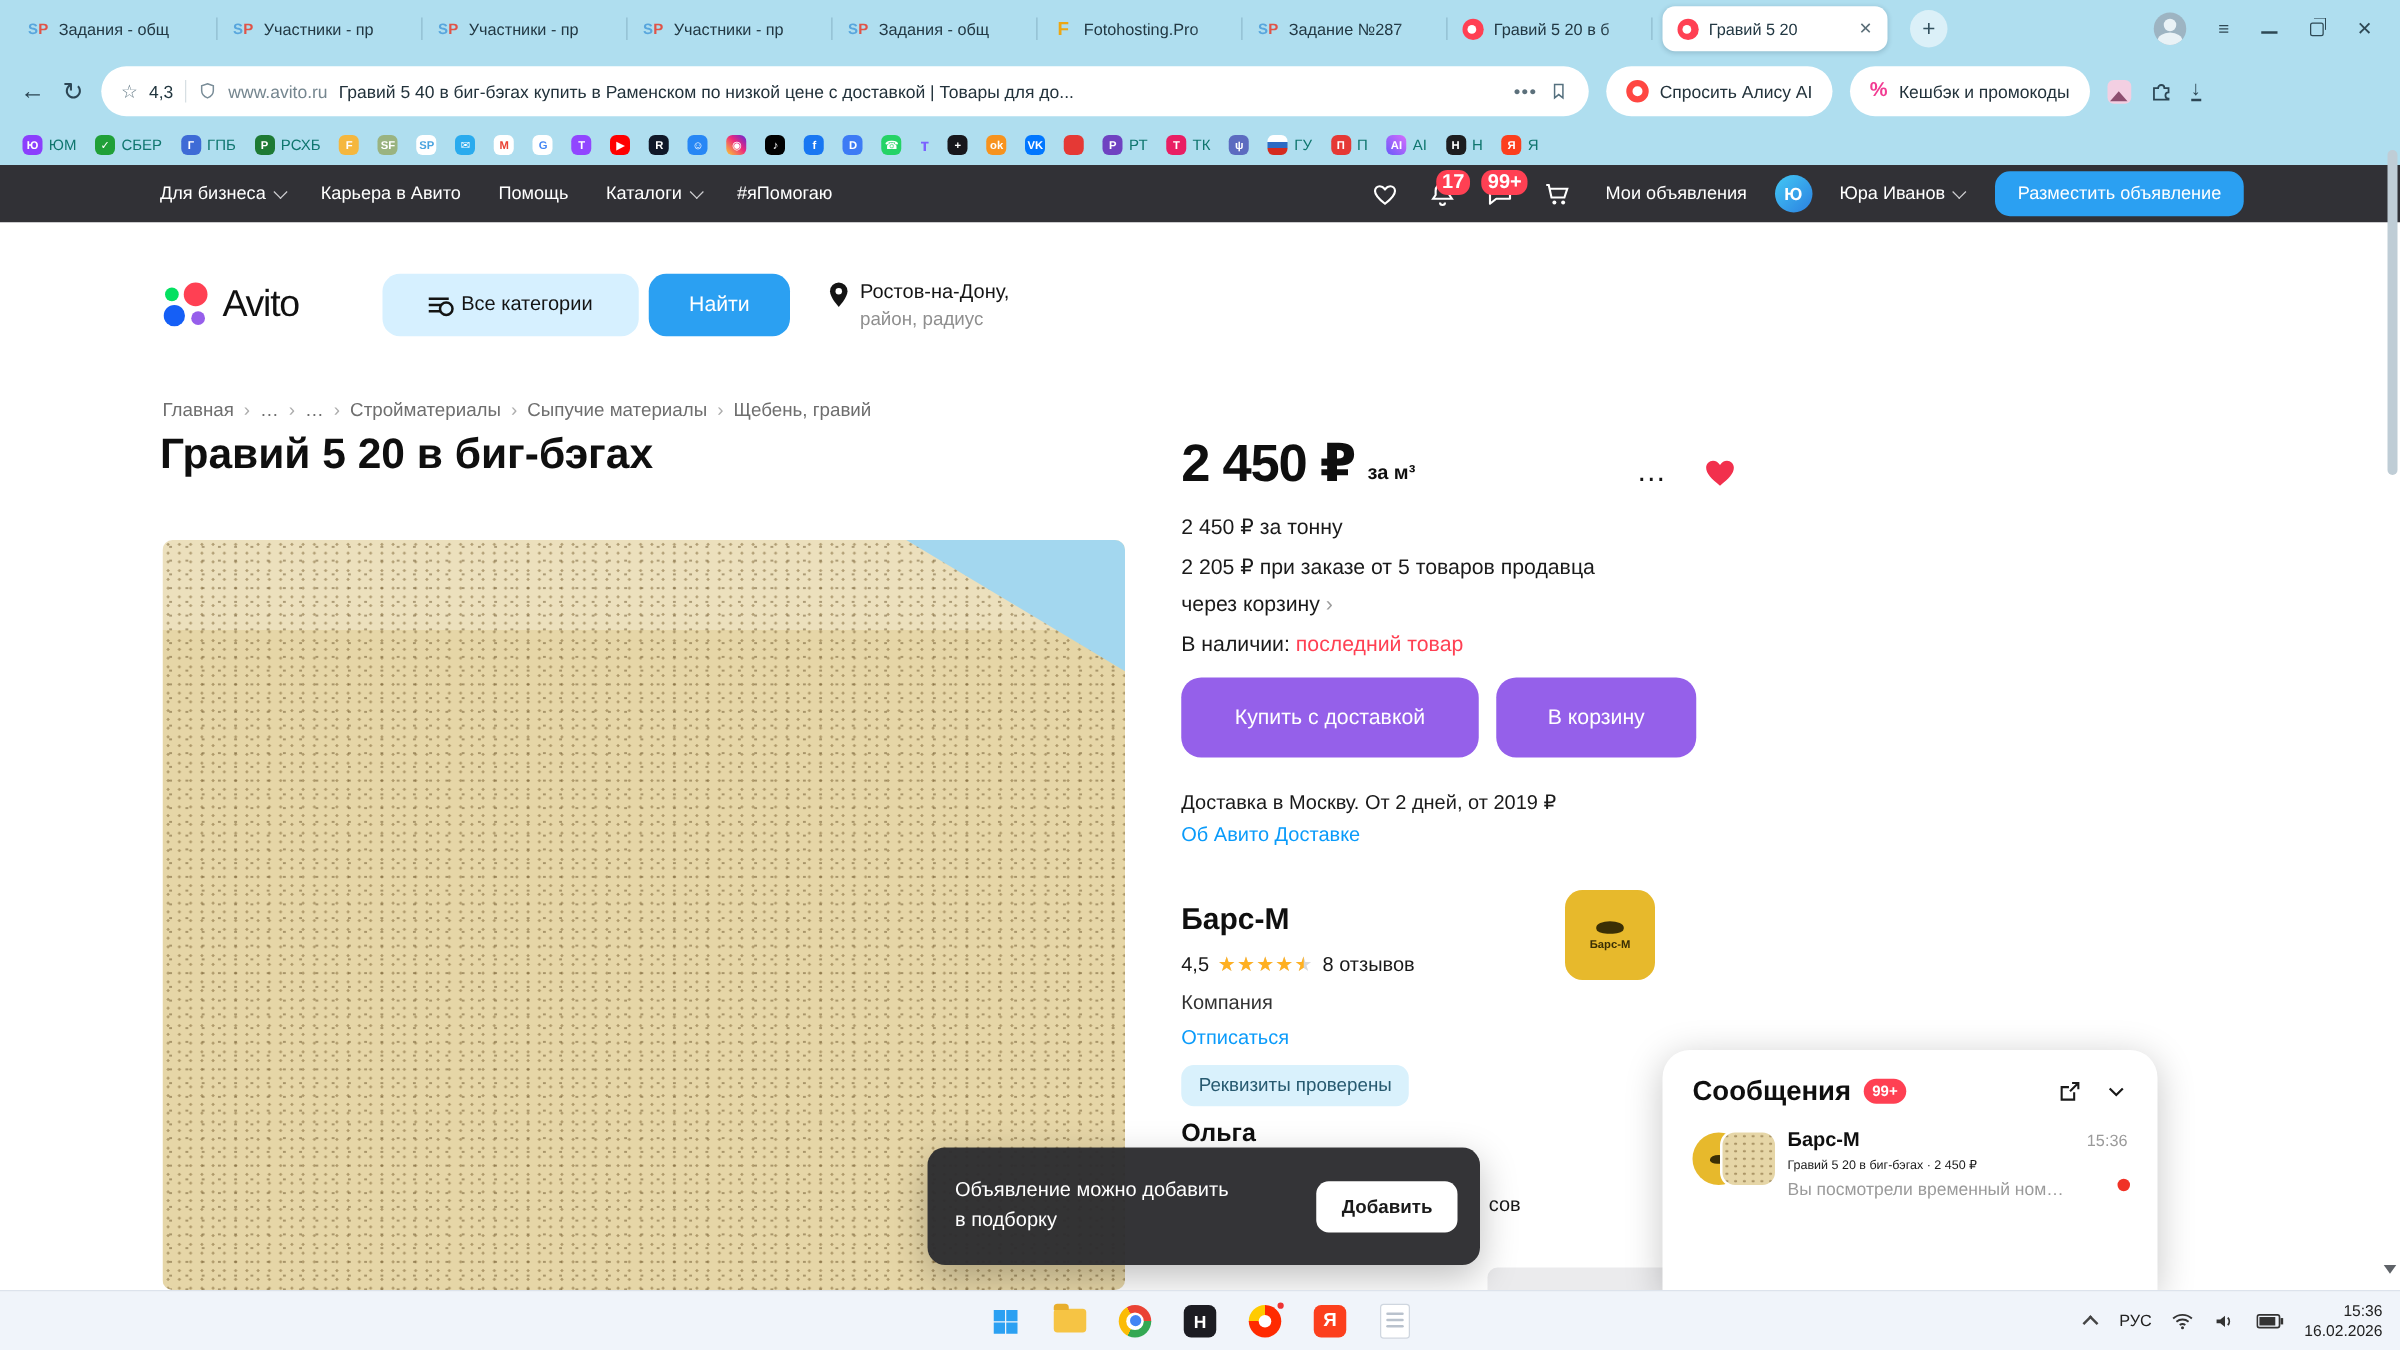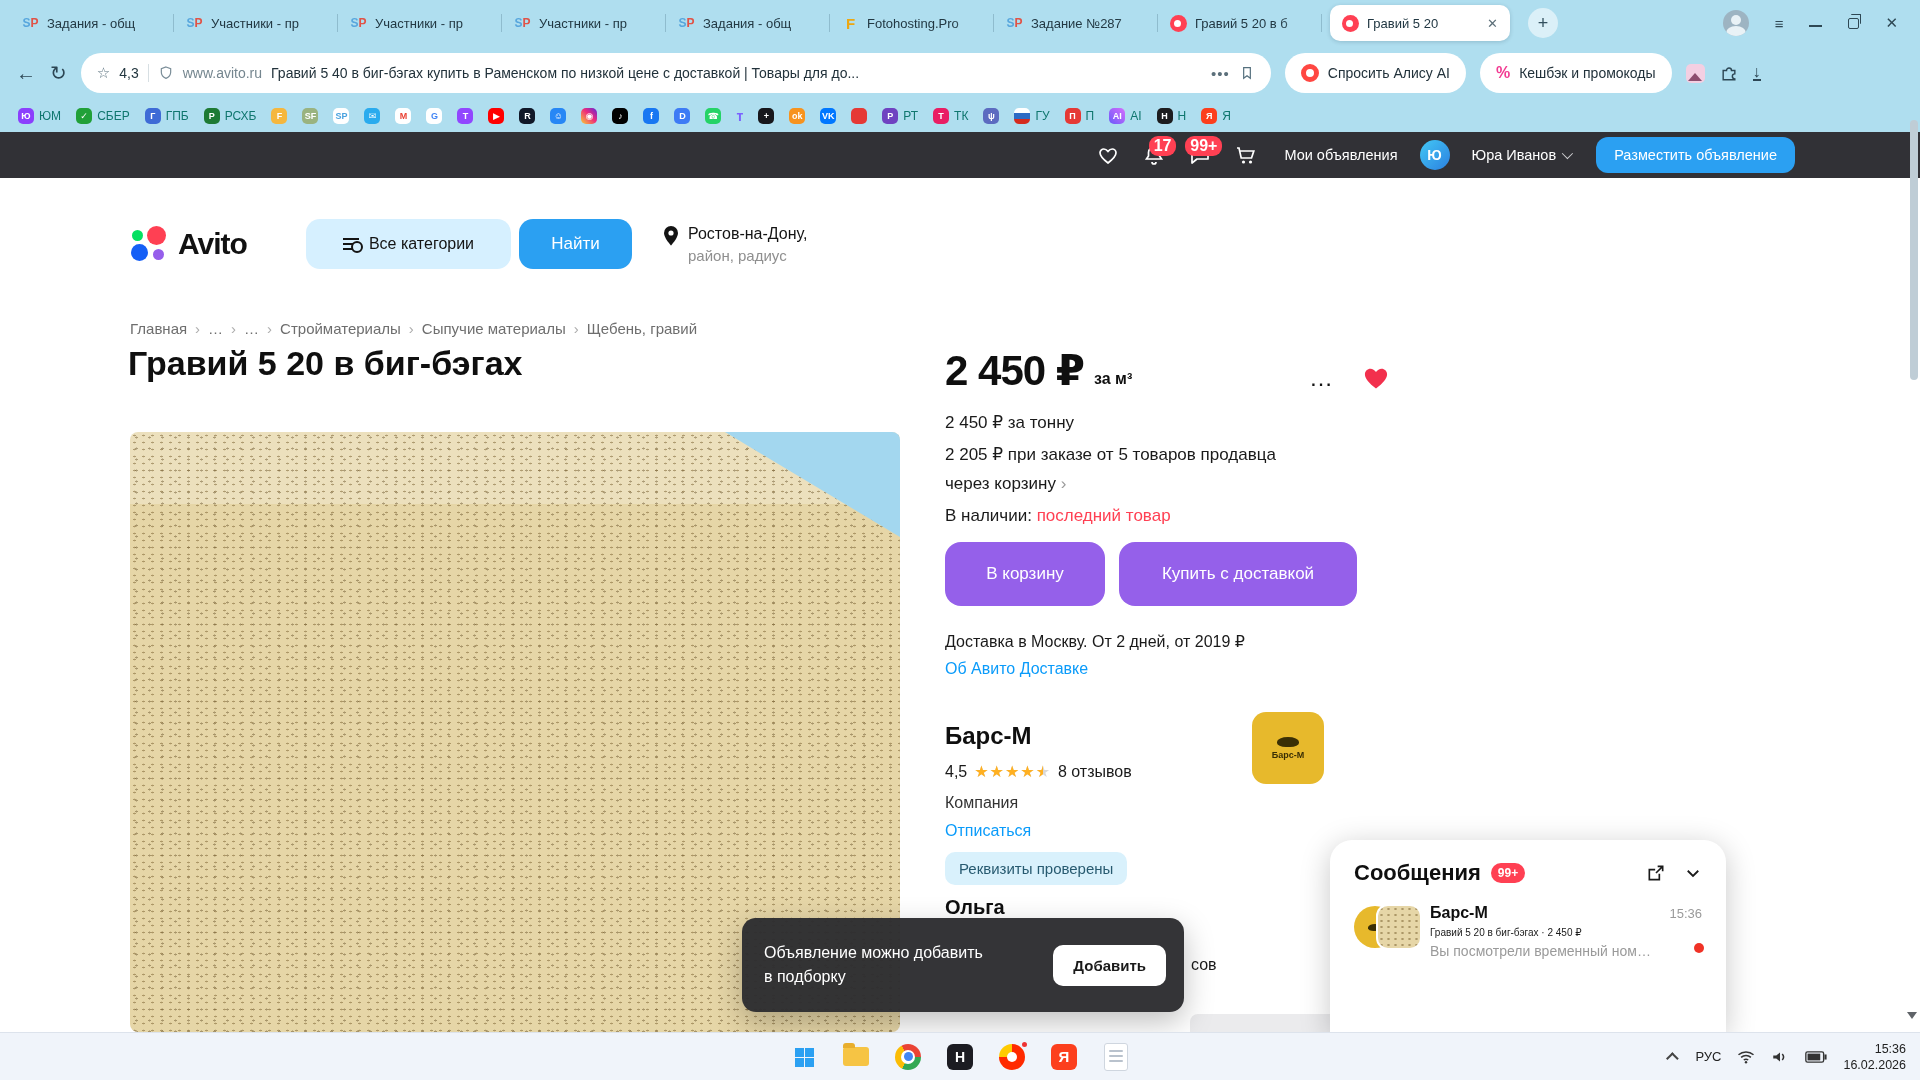--- a/index.html
+++ b/index.html
@@ -68,21 +68,21 @@
 
   
   .searchrow { height:132px; background:#fff; display:flex; align-items:center; padding:0 130px; }
   .logo { display:flex; align-items:center; gap:10px; width:148px; }
   .logo-dots { position:relative; width:38px; height:38px; }
   .logo-dots i { position:absolute; border-radius:50%; }
   .ld-g { width:11px; height:11px; left:2px; top:5px; background:#04e061; }
   .ld-r { width:19px; height:19px; left:17px; top:1px; background:#ff4053; }
   .ld-b { width:17px; height:17px; left:1px; top:19px; background:#155ff6; }
   .ld-p { width:11px; height:11px; left:23px; top:24px; background:#965eeb; }
-  .logo-text { font-size:30px; font-weight:700; color:#111; letter-spacing:-1px; }
+  .logo-text { font-size:30px; font-weight:400; color:#111; letter-spacing:-1px; }
   .cat-btn { margin-left:28px; width:205px; height:50px; background:#d6f0ff; border:none; border-radius:14px; font-size:16px; color:#141414; display:flex; align-items:center; justify-content:center; gap:10px; }
   .cat-ic { display:inline-block; width:16px; height:12px; border-top:2px solid #141414; border-bottom:2px solid #141414; position:relative; }
   .cat-ic::before { content:""; position:absolute; left:0; top:3px; width:16px; height:2px; background:#141414; }
   .cat-ic::after { content:""; position:absolute; right:-4px; top:1px; width:8px; height:8px; border:2px solid #141414; border-radius:50%; background:#d6f0ff; }
   .search-input { margin-left:10px; width:895px; height:50px; border:2px solid #2ba0f2; border-radius:14px; font-size:16px; padding:0 18px; color:#141414; font-family:inherit; }
   .search-input::placeholder { color:#8b8b8b; }
   .find-btn { margin-left:8px; width:113px; height:50px; background:#2ba0f2; color:#fff; border:none; border-radius:14px; font-size:17px; }
   .loc { margin-left:30px; display:flex; gap:8px; }
   .loc-l1 { font-size:16px; color:#141414; }
   .loc-l2 { font-size:15px; color:#8f8f8f; margin-top:4px; }
@@ -389,20 +389,39 @@
           <span class="bm-label">Н</span>
         </span>
         <span class="bm">
           <span class="bm-chip" style="background: rgb(252, 63, 29);">Я</span>
           <span class="bm-label">Я</span>
         </span>
       </div>
   </div>
 
   <div class="aheader">
+    <div class="anav">
+        <span class="anav-item">
+          <span>Для бизнеса</span>
+          <span class="caret"></span>
+        </span>
+        <span class="anav-item">
+          <span>Карьера в Авито</span>
+        </span>
+        <span class="anav-item">
+          <span>Помощь</span>
+        </span>
+        <span class="anav-item">
+          <span>Каталоги</span>
+          <span class="caret"></span>
+        </span>
+        <span class="anav-item">
+          <span>#яПомогаю</span>
+        </span>
+      </div>
     <div class="aright">
       <span class="hicon">
         <svg width="24" height="24" viewBox="0 0 24 24">
             <path d="M12 20C7 16.2 4 13 4 9.8 4 7.5 5.8 6 7.8 6c1.6 0 3 .9 4.2 2.4C13.2 6.9 14.6 6 16.2 6c2 0 3.8 1.5 3.8 3.8 0 3.2-3 6.4-8 10.2z" fill="none" stroke="#fff" stroke-width="1.7"></path>
           </svg>
       </span>
       <span class="hicon">
         <svg width="24" height="24" viewBox="0 0 24 24">
             <path d="M12 4a5.5 5.5 0 00-5.5 5.5V13l-2 3h15l-2-3V9.5A5.5 5.5 0 0012 4z M10 19a2 2 0 004 0" fill="none" stroke="#fff" stroke-width="1.7"></path>
           </svg>
@@ -482,22 +501,22 @@
           <svg width="30" height="28" viewBox="0 0 24 24">
               <path d="M12 21C6 16.5 2.5 12.5 2.5 8.8 2.5 6 4.7 4 7.2 4c1.9 0 3.6 1.1 4.8 2.8C13.2 5.1 14.9 4 16.8 4c2.5 0 4.7 2 4.7 4.8 0 3.7-3.5 7.7-9.5 12.2z" fill="#f2304d"></path>
             </svg>
         </span>
       </div>
       <div class="per-ton">2 450 ₽ за тонну</div>
       <div class="bulk1">2 205 ₽ при заказе от 5 товаров продавца</div>
       <div class="bulk2"><span>через корзину</span> <span class="bulk-arr">›</span></div>
       <div class="avail"><span>В наличии:</span> <span class="avail-val">последний товар</span></div>
       <div class="btns">
+        <button class="pbtn b1">Купить с доставкой</button>
         <button class="pbtn b2">В корзину</button>
-        <button class="pbtn b1">Купить с доставкой</button>
       </div>
       <div class="deliv">Доставка в Москву. От 2 дней, от 2019 ₽</div>
       <div class="dlink">Об Авито Доставке</div>
 
       <div class="sname">Барс-М</div>
       <div class="savatar">
         <span class="sav-blob"></span>
         <span class="sav-txt">Барс-М</span>
       </div>
       <div class="srating">

